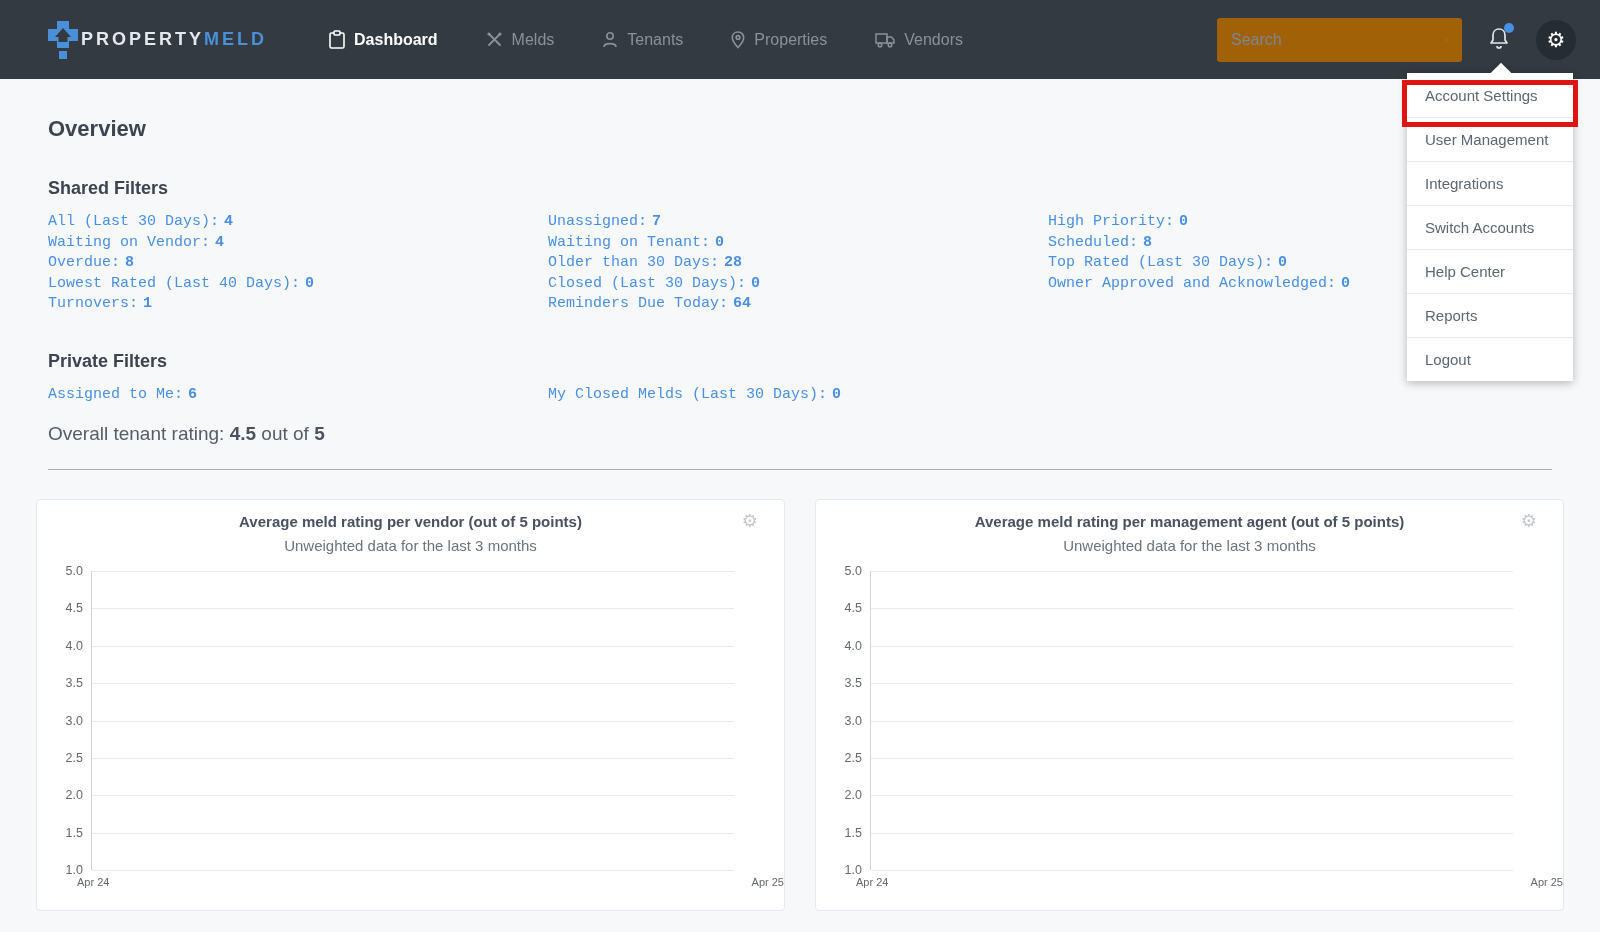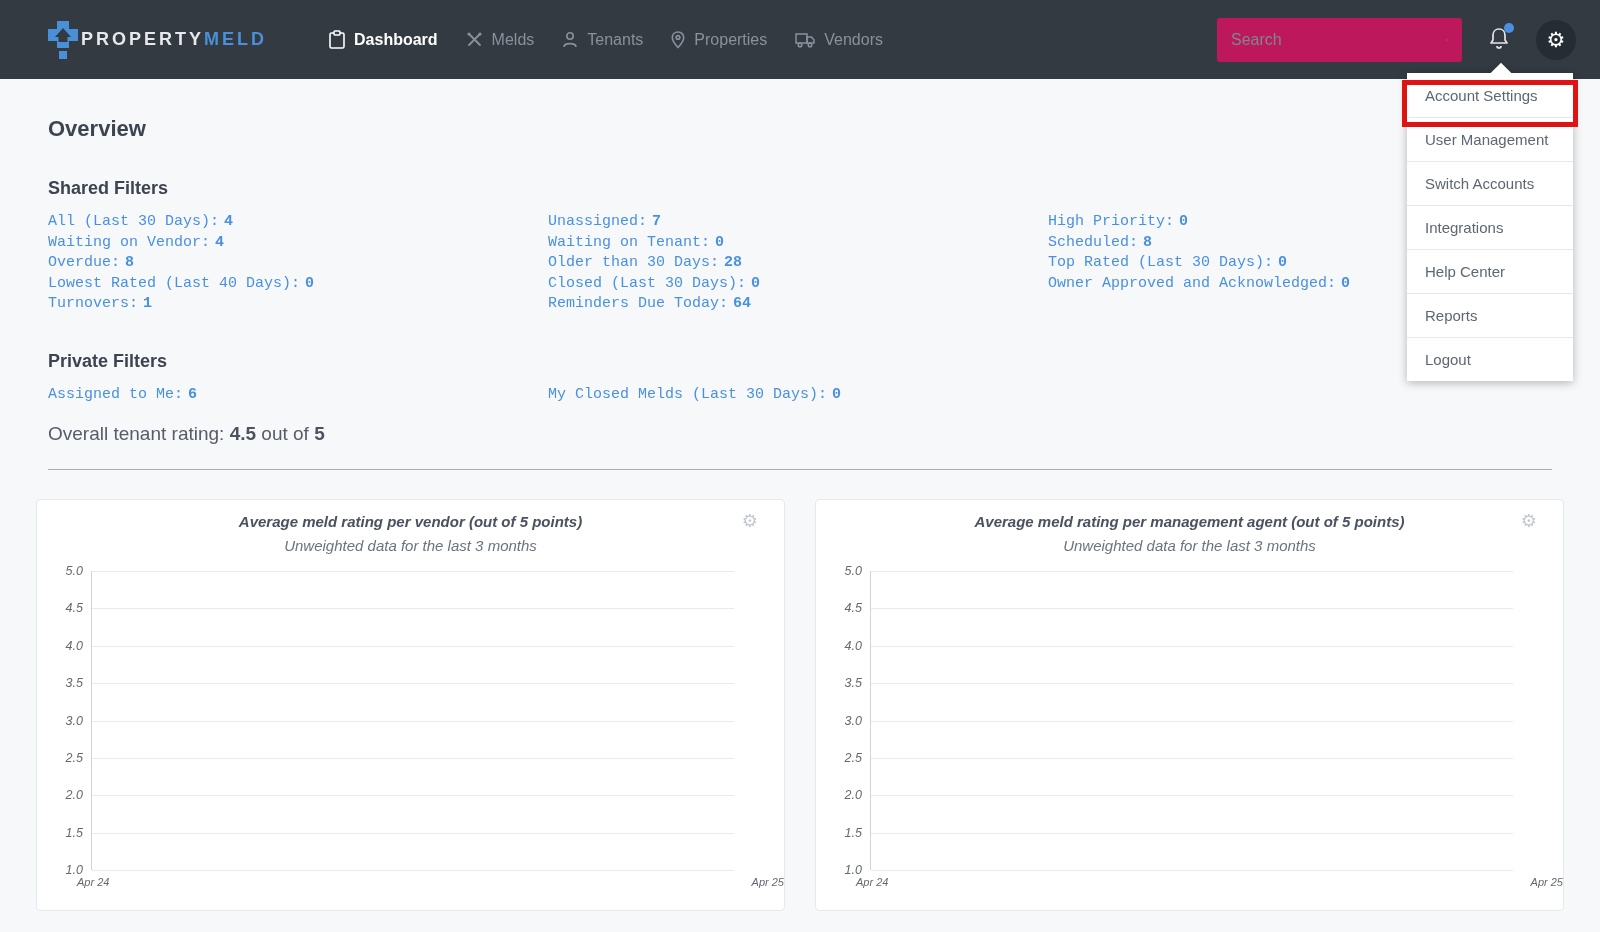--- a/index.html
+++ b/index.html
@@ -10,30 +10,30 @@
   }
   
   .navbar {
     height:79px; background:#343a42; display:flex; align-items:center;
     padding:0 24px 0 48px; position:relative; z-index:5;
   }
   .brand { display:flex; align-items:center; gap:3px; margin-right:48px; }
   .brand-name { font-size:18px; letter-spacing:3px; font-weight:600; }
   .brand-name .p1 { color:#e6e9ec; }
   .brand-name .p2 { color:#4a90d9; }
-  .nav-items { display:flex; align-items:center; gap:0; }
+  .nav-items { display:flex; align-items:center; gap:20px; }
   .nav-item {
     display:flex; align-items:center; gap:9px; padding:10px 14px;
     color:#8a919b; font-size:16px; cursor:pointer; text-decoration:none;
   }
   .nav-item.active { color:#ffffff; font-weight:700; }
   .nav-item svg { display:block; }
   .nav-right { margin-left:auto; display:flex; align-items:center; gap:22px; }
   .search-box {
-    width:245px; height:44px; background:#be185d; border-radius:3px;
+    width:245px; height:44px; background:#a16207; border-radius:3px;
     display:flex; align-items:center; padding:0 14px; gap:8px;
   }
   .search-box input {
     flex:1; background:transparent; border:none; outline:none;
     color:#cfd4da; font-size:16px; font-family:inherit;
   }
   .search-box input::placeholder { color:#7e8791; }
   .bell-wrap { position:relative; cursor:pointer; padding:4px; }
   .bell-dot {
     position:absolute; top:1px; right:0px; width:10px; height:10px;
@@ -75,21 +75,21 @@
     align-self:flex-start;
   }
   .flink b { margin-left:5px; font-weight:700; }
   .rating-line { margin:18px 0 0 48px; font-size:19px; color:#565d68; }
   .rating-line b { color:#4d535e; }
   .divider { border:none; border-top:1px solid #a9adb4; margin:24px 48px 0 48px; }
   
   .charts-row { display:flex; gap:30px; margin:29px 36px 0 36px; }
   .chart-card {
     flex:1; background:#ffffff; border:1px solid #e5e8ee; border-radius:4px;
-    position:relative; padding:13px 0 0 0; height:412px;font-style:italic;
+    position:relative; padding:13px 0 0 0; height:412px;
   }
   .chart-title { text-align:center; font-size:15px; font-weight:700; color:#4a5160; }
   .chart-subtitle { text-align:center; font-size:15px; color:#6b7380; margin-top:7px; }
   .card-gear {
     position:absolute; top:10px; right:26px; color:#c3c8d2; font-size:18px;
     cursor:pointer; font-family:"DejaVu Sans", sans-serif;
   }
   .chart-body { display:flex; margin-top:17px; padding-right:50px; }
   .y-axis { width:54px; position:relative; height:299px; }
   .ytick {
@@ -175,22 +175,22 @@
     <div class="gear-btn">
       <span>⚙</span>
     </div>
   </div>
 </div>
 
 <div class="dropdown">
   <div class="caret"></div>
   <div class="menu-item">Account Settings</div>
   <div class="menu-item">User Management</div>
+  <div class="menu-item">Integrations</div>
   <div class="menu-item">Switch Accounts</div>
-  <div class="menu-item">Integrations</div>
   <div class="menu-item">Help Center</div>
   <div class="menu-item">Reports</div>
   <div class="menu-item">Logout</div>
   <div class="red-box"></div>
 </div>
 
 <div class="main">
   <h1 class="page-title">Overview</h1>
 
   <h2 class="section-title">Shared Filters</h2>

